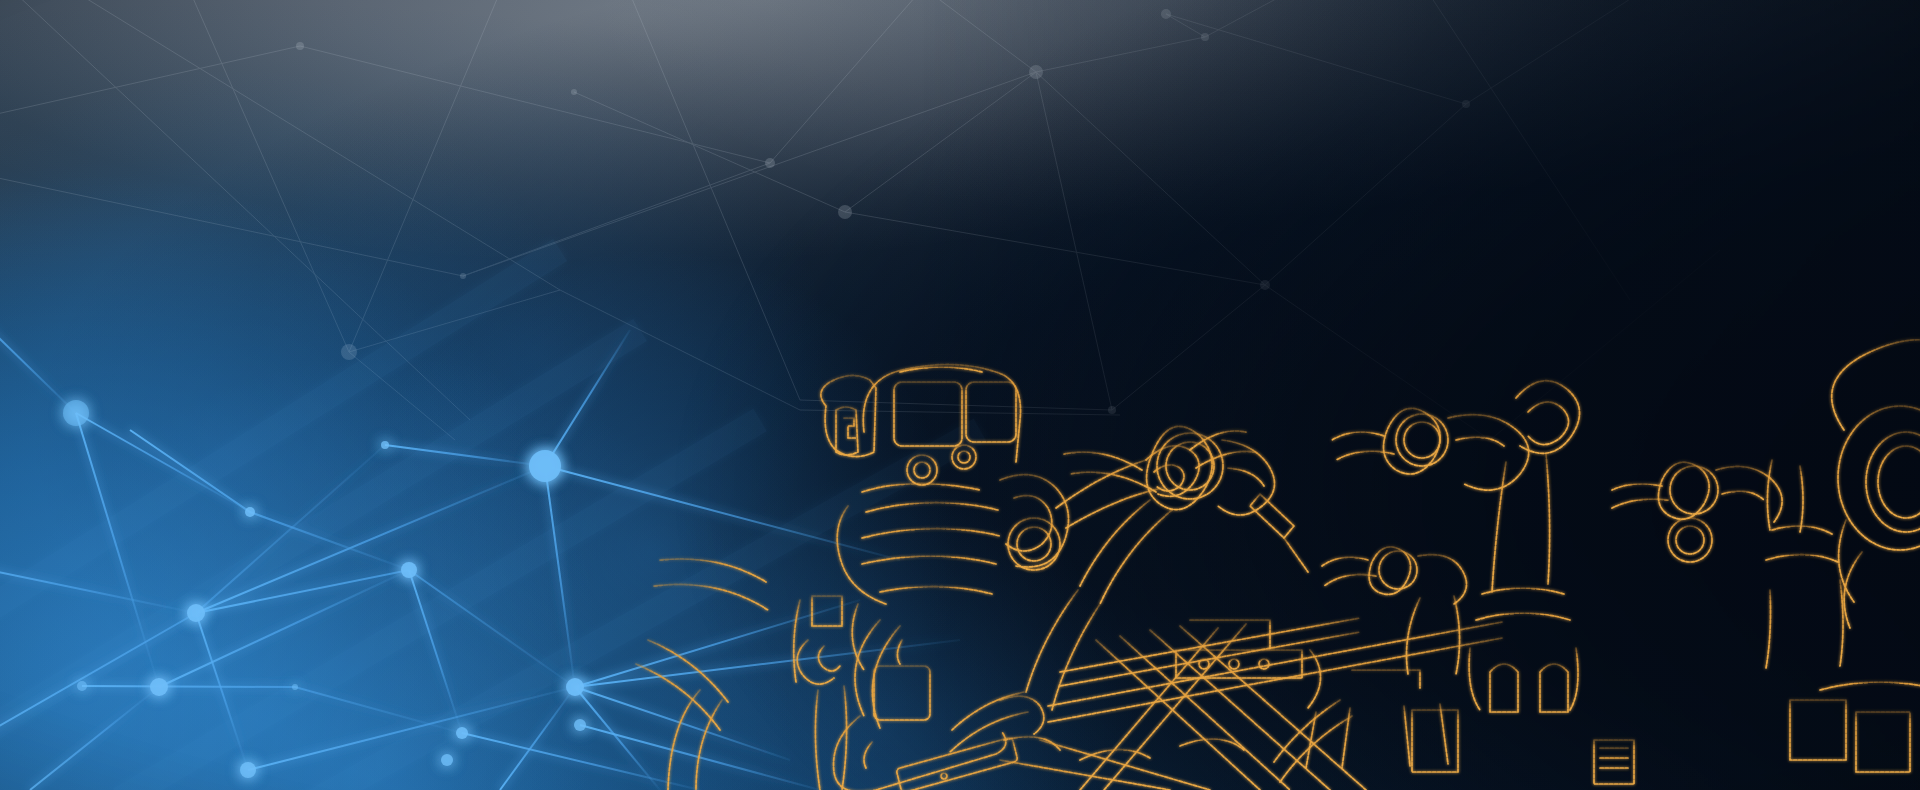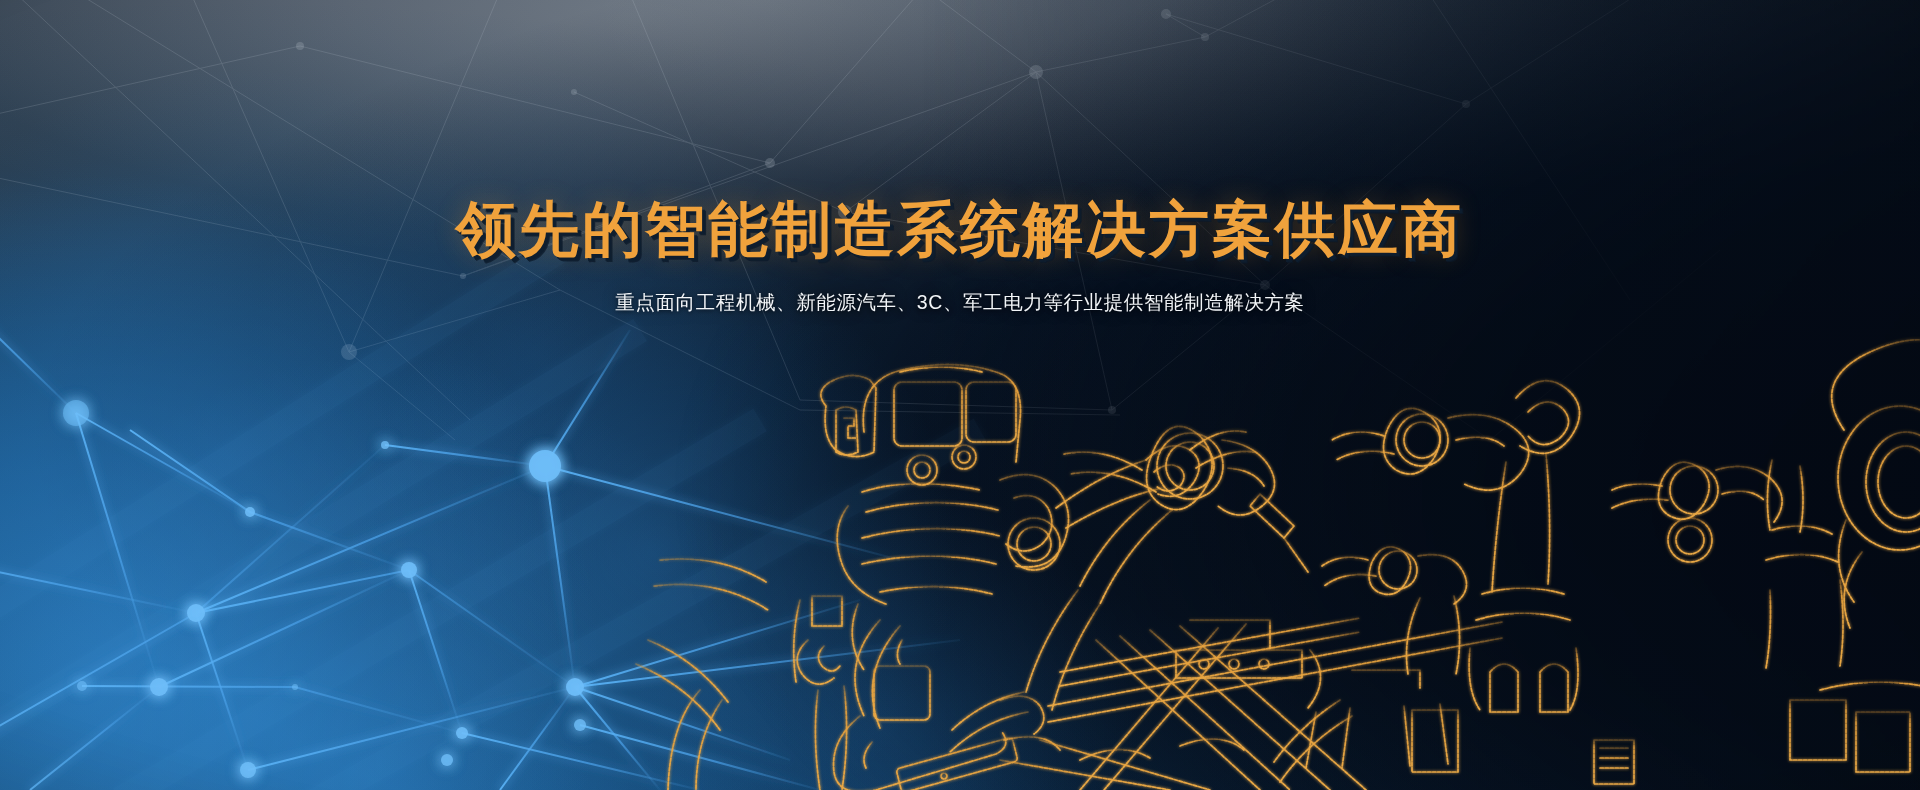--- a/index.html
+++ b/index.html
@@ -440,18 +440,14 @@
         <path d="M700,690 q-30,34 -32,100"></path>
         <path d="M722,700 q-26,38 -26,90"></path>
         <path d="M636,470 L636,790"></path>
         <path d="M644,470 L644,790"></path>
       </g>
     </g>
   </svg>
 
   <div class="layer bg-vignette"></div>
 
-  <div class="copy">
-    <h1 class="headline">领先的智能制造系统解决方案供应商</h1>
-    <p class="subtitle">重点面向工程机械、新能源汽车、3C、军工电力等行业提供智能制造解决方案</p>
-  </div>
 
 </div>
 
 </body></html>

